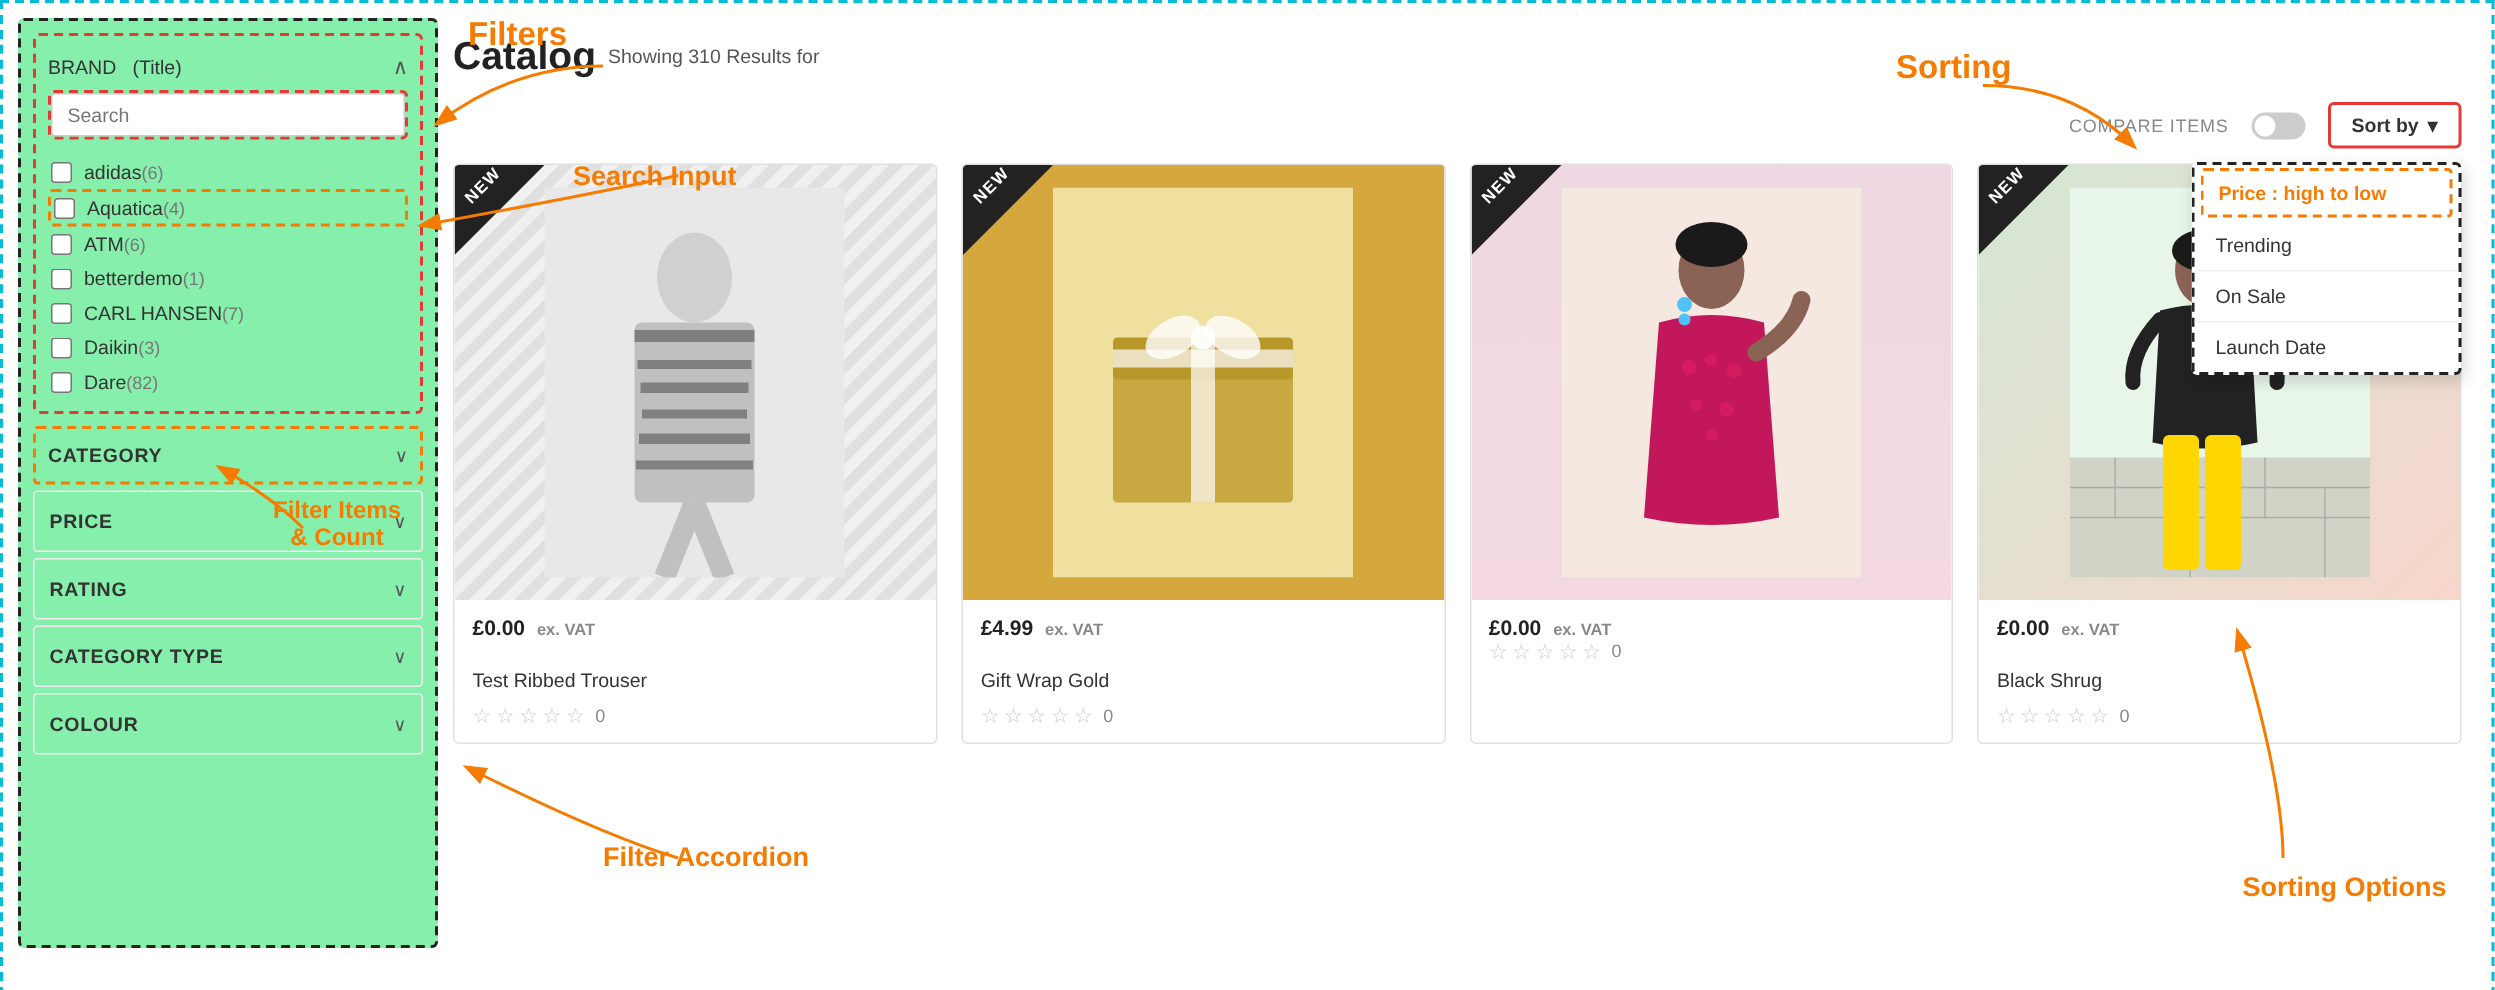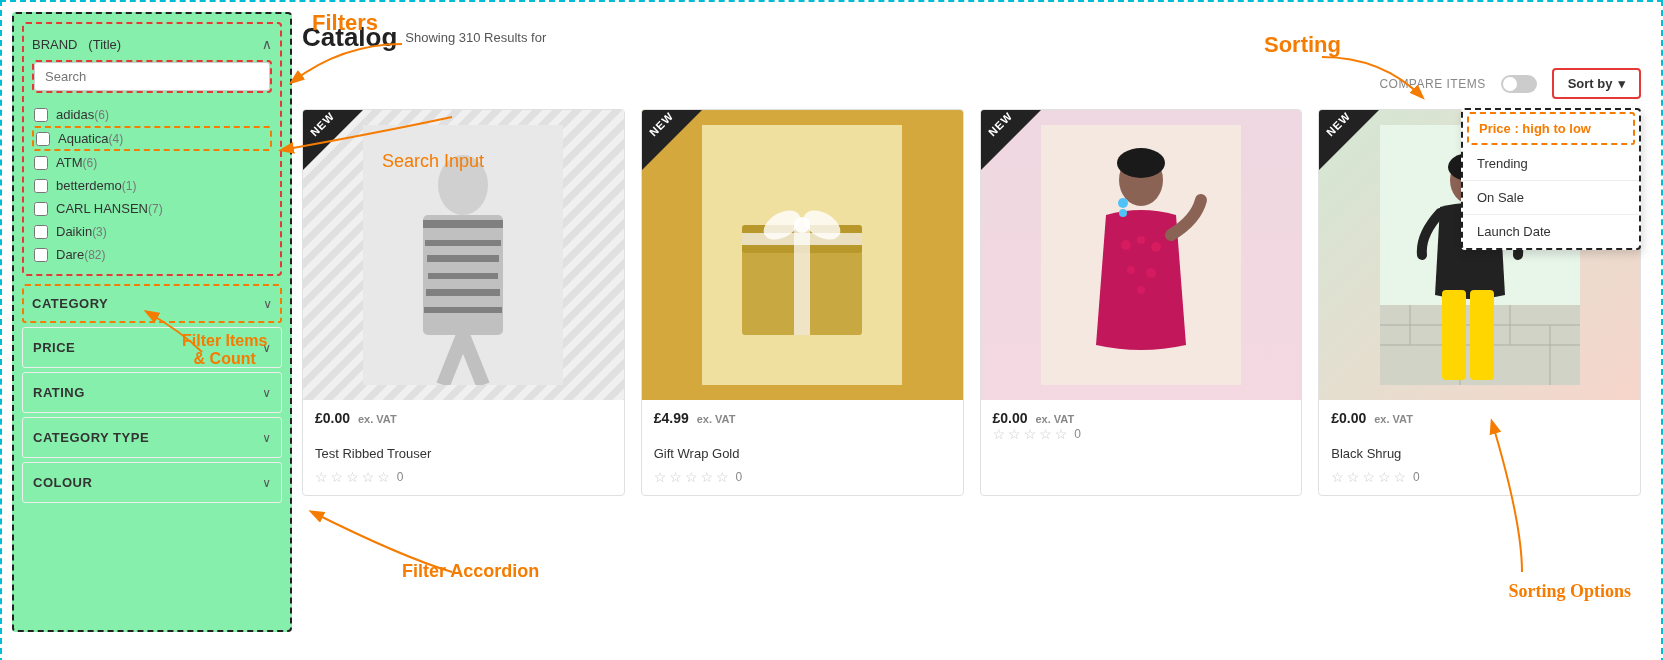--- a/index.html
+++ b/index.html
@@ -363,23 +363,22 @@
       font-weight: bold;
       z-index: 200;
     }
 
     .ann-search {
       position: absolute;
       top: 105px;
       left: 380px;
       color: #f57c00;
       font-size: 20px;
-      font-weight: normal;
+      font-weight: bold;
       z-index: 200;
-      margin-top: 44px;
     }
 
     .ann-filter-items {
       position: absolute;
       top: 330px;
       left: 180px;
       color: #f57c00;
       font-size: 18px;
       font-weight: bold;
       z-index: 200;
@@ -749,21 +748,21 @@
 
   </div>
 
 </div>
 
 <div class="ann-filters annotation">Filters</div>
 <div class="ann-sorting annotation">Sorting</div>
 <div class="ann-search annotation" style="font-size:18px;">Search Input</div>
 <div class="ann-filter-items annotation" style="font-size:16px;">Filter Items<br>&amp; Count</div>
 <div class="ann-filter-accordion annotation" style="font-size:18px;">Filter Accordion</div>
-<div class="ann-sorting-options annotation" style="font-size:18px;font-family:Liberation Serif, serif;">Sorting Options</div>
+<div class="ann-sorting-options annotation" style="font-size:18px;">Sorting Options</div>
 
 <svg class="arrows-overlay" xmlns="http://www.w3.org/2000/svg">
 
   <defs>
     <marker id="arrowhead" markerWidth="8" markerHeight="6" refX="6" refY="3" orient="auto">
       <polygon points="0 0, 8 3, 0 6" fill="#f57c00"></polygon>
     </marker>
   </defs>
 
   <path d="M 400 42 Q 340 42 290 80" stroke="#f57c00" stroke-width="2" fill="none" marker-end="url(#arrowhead)"></path>

